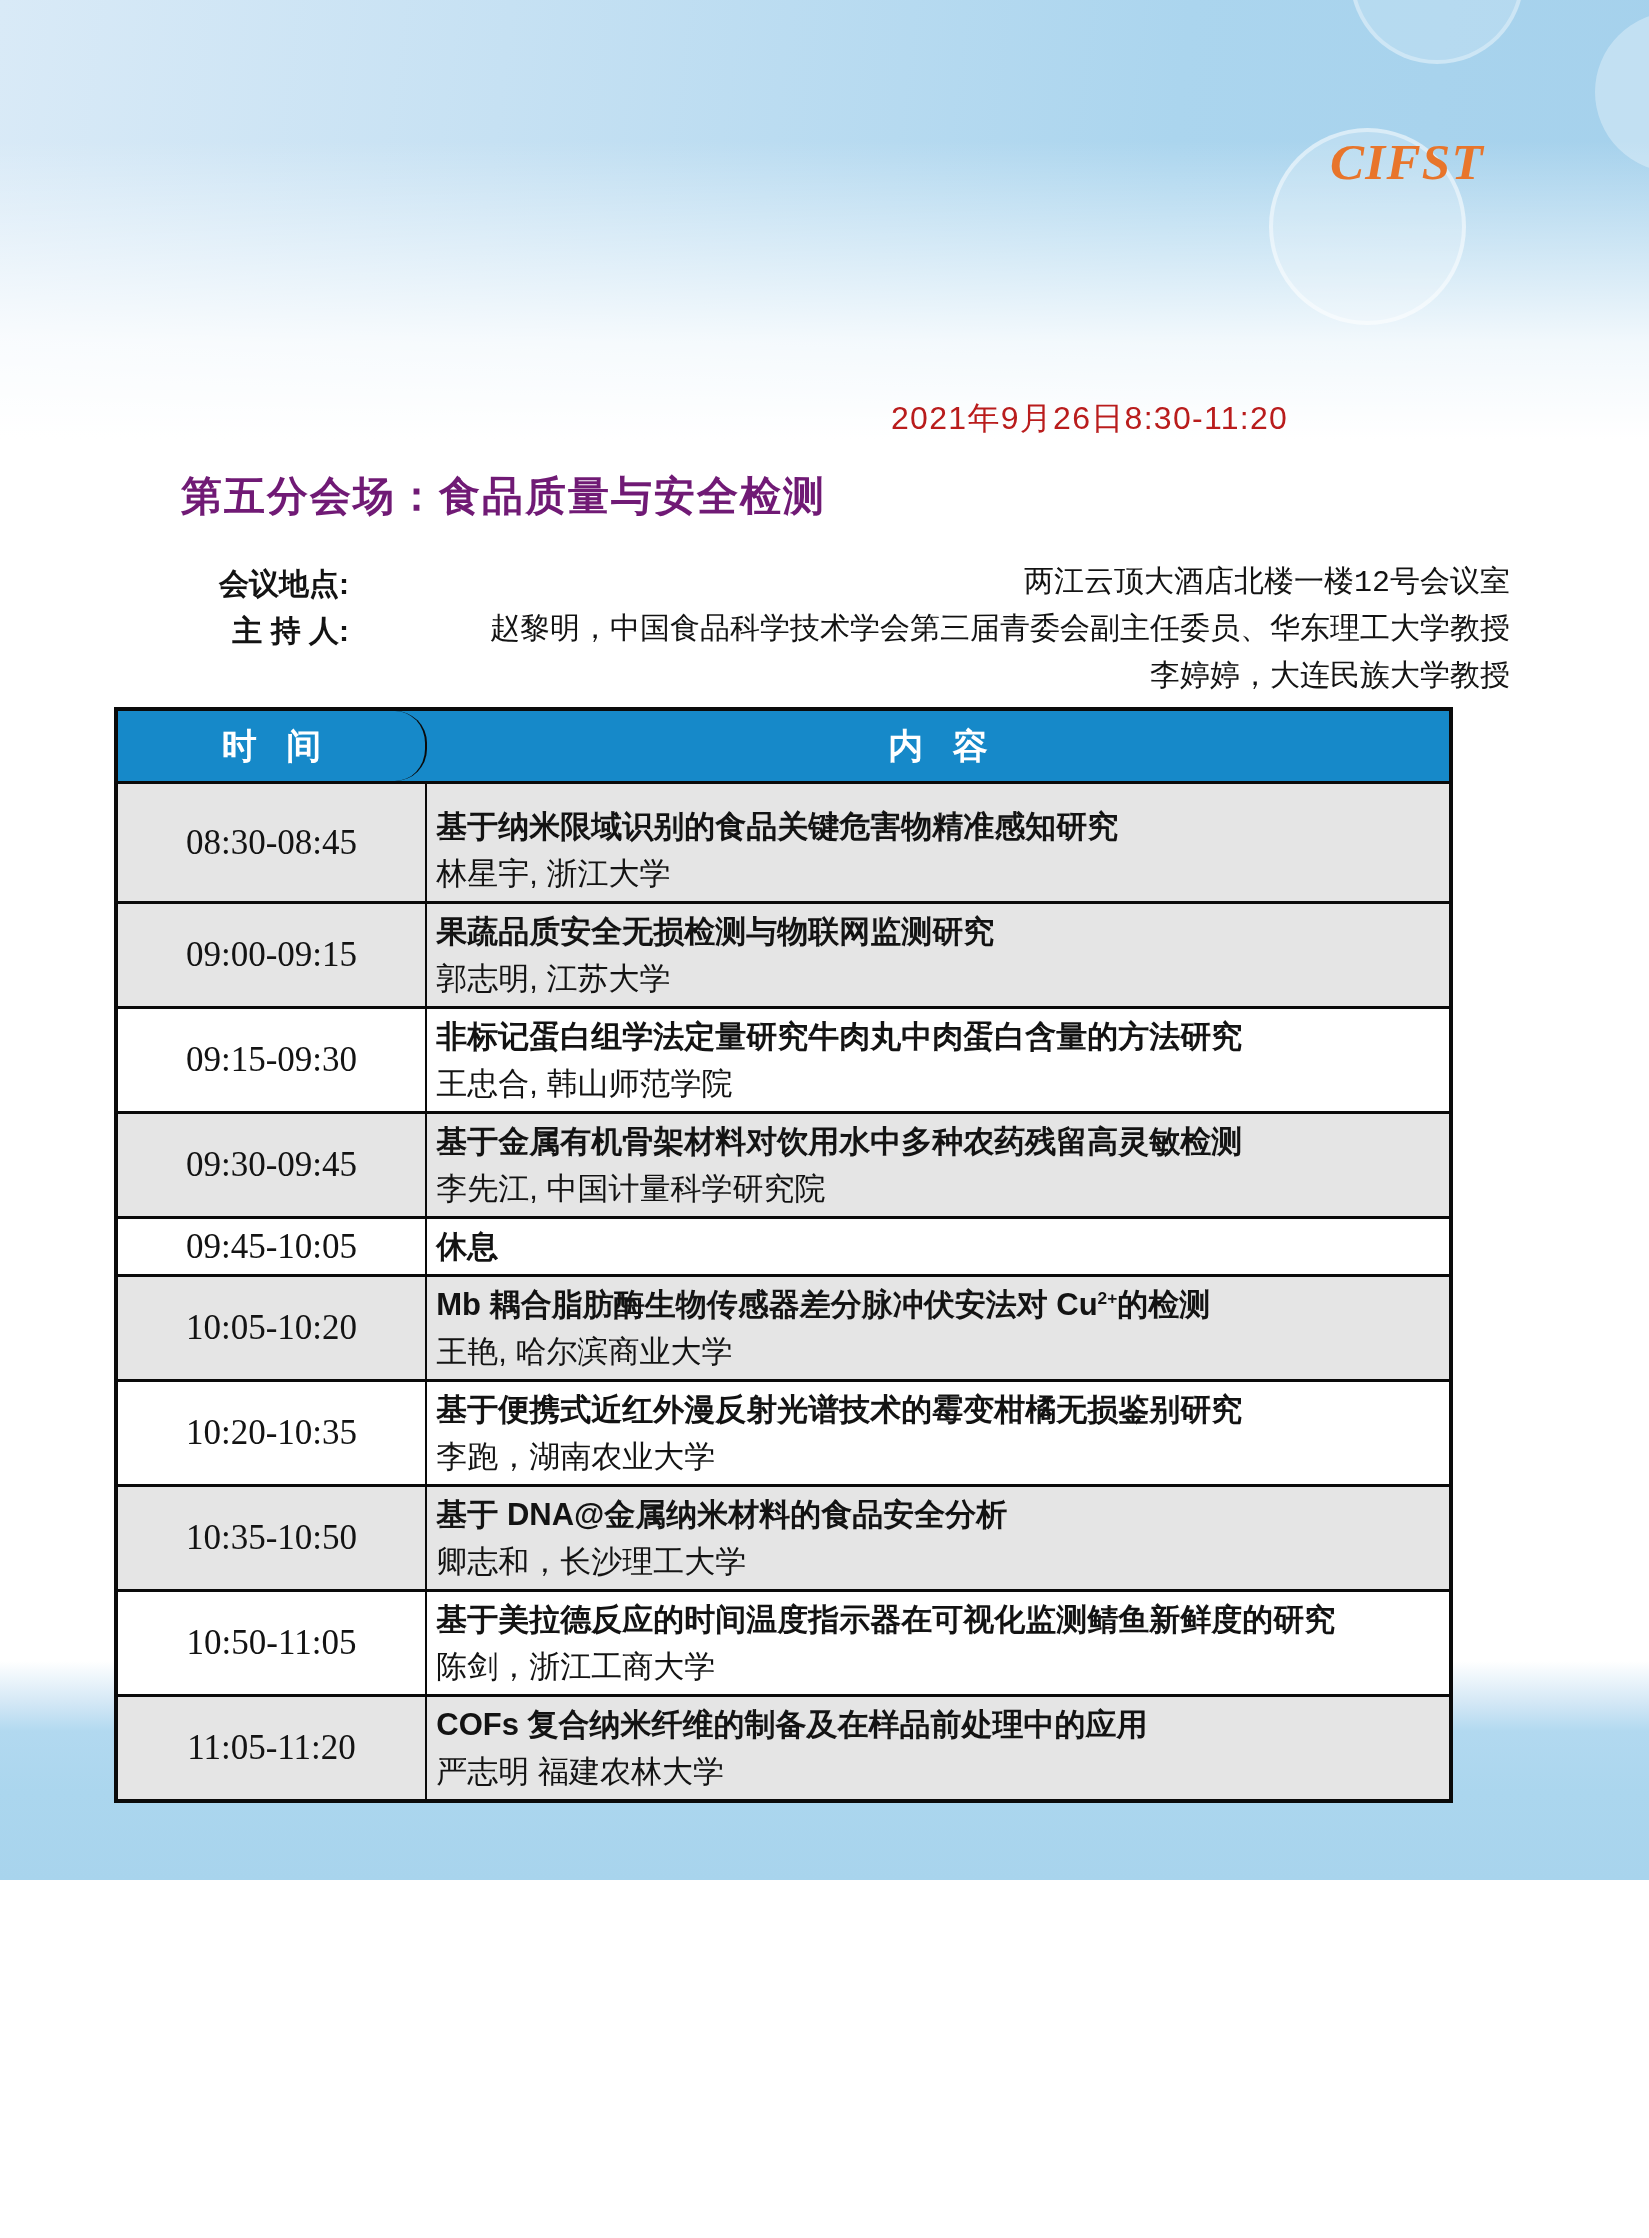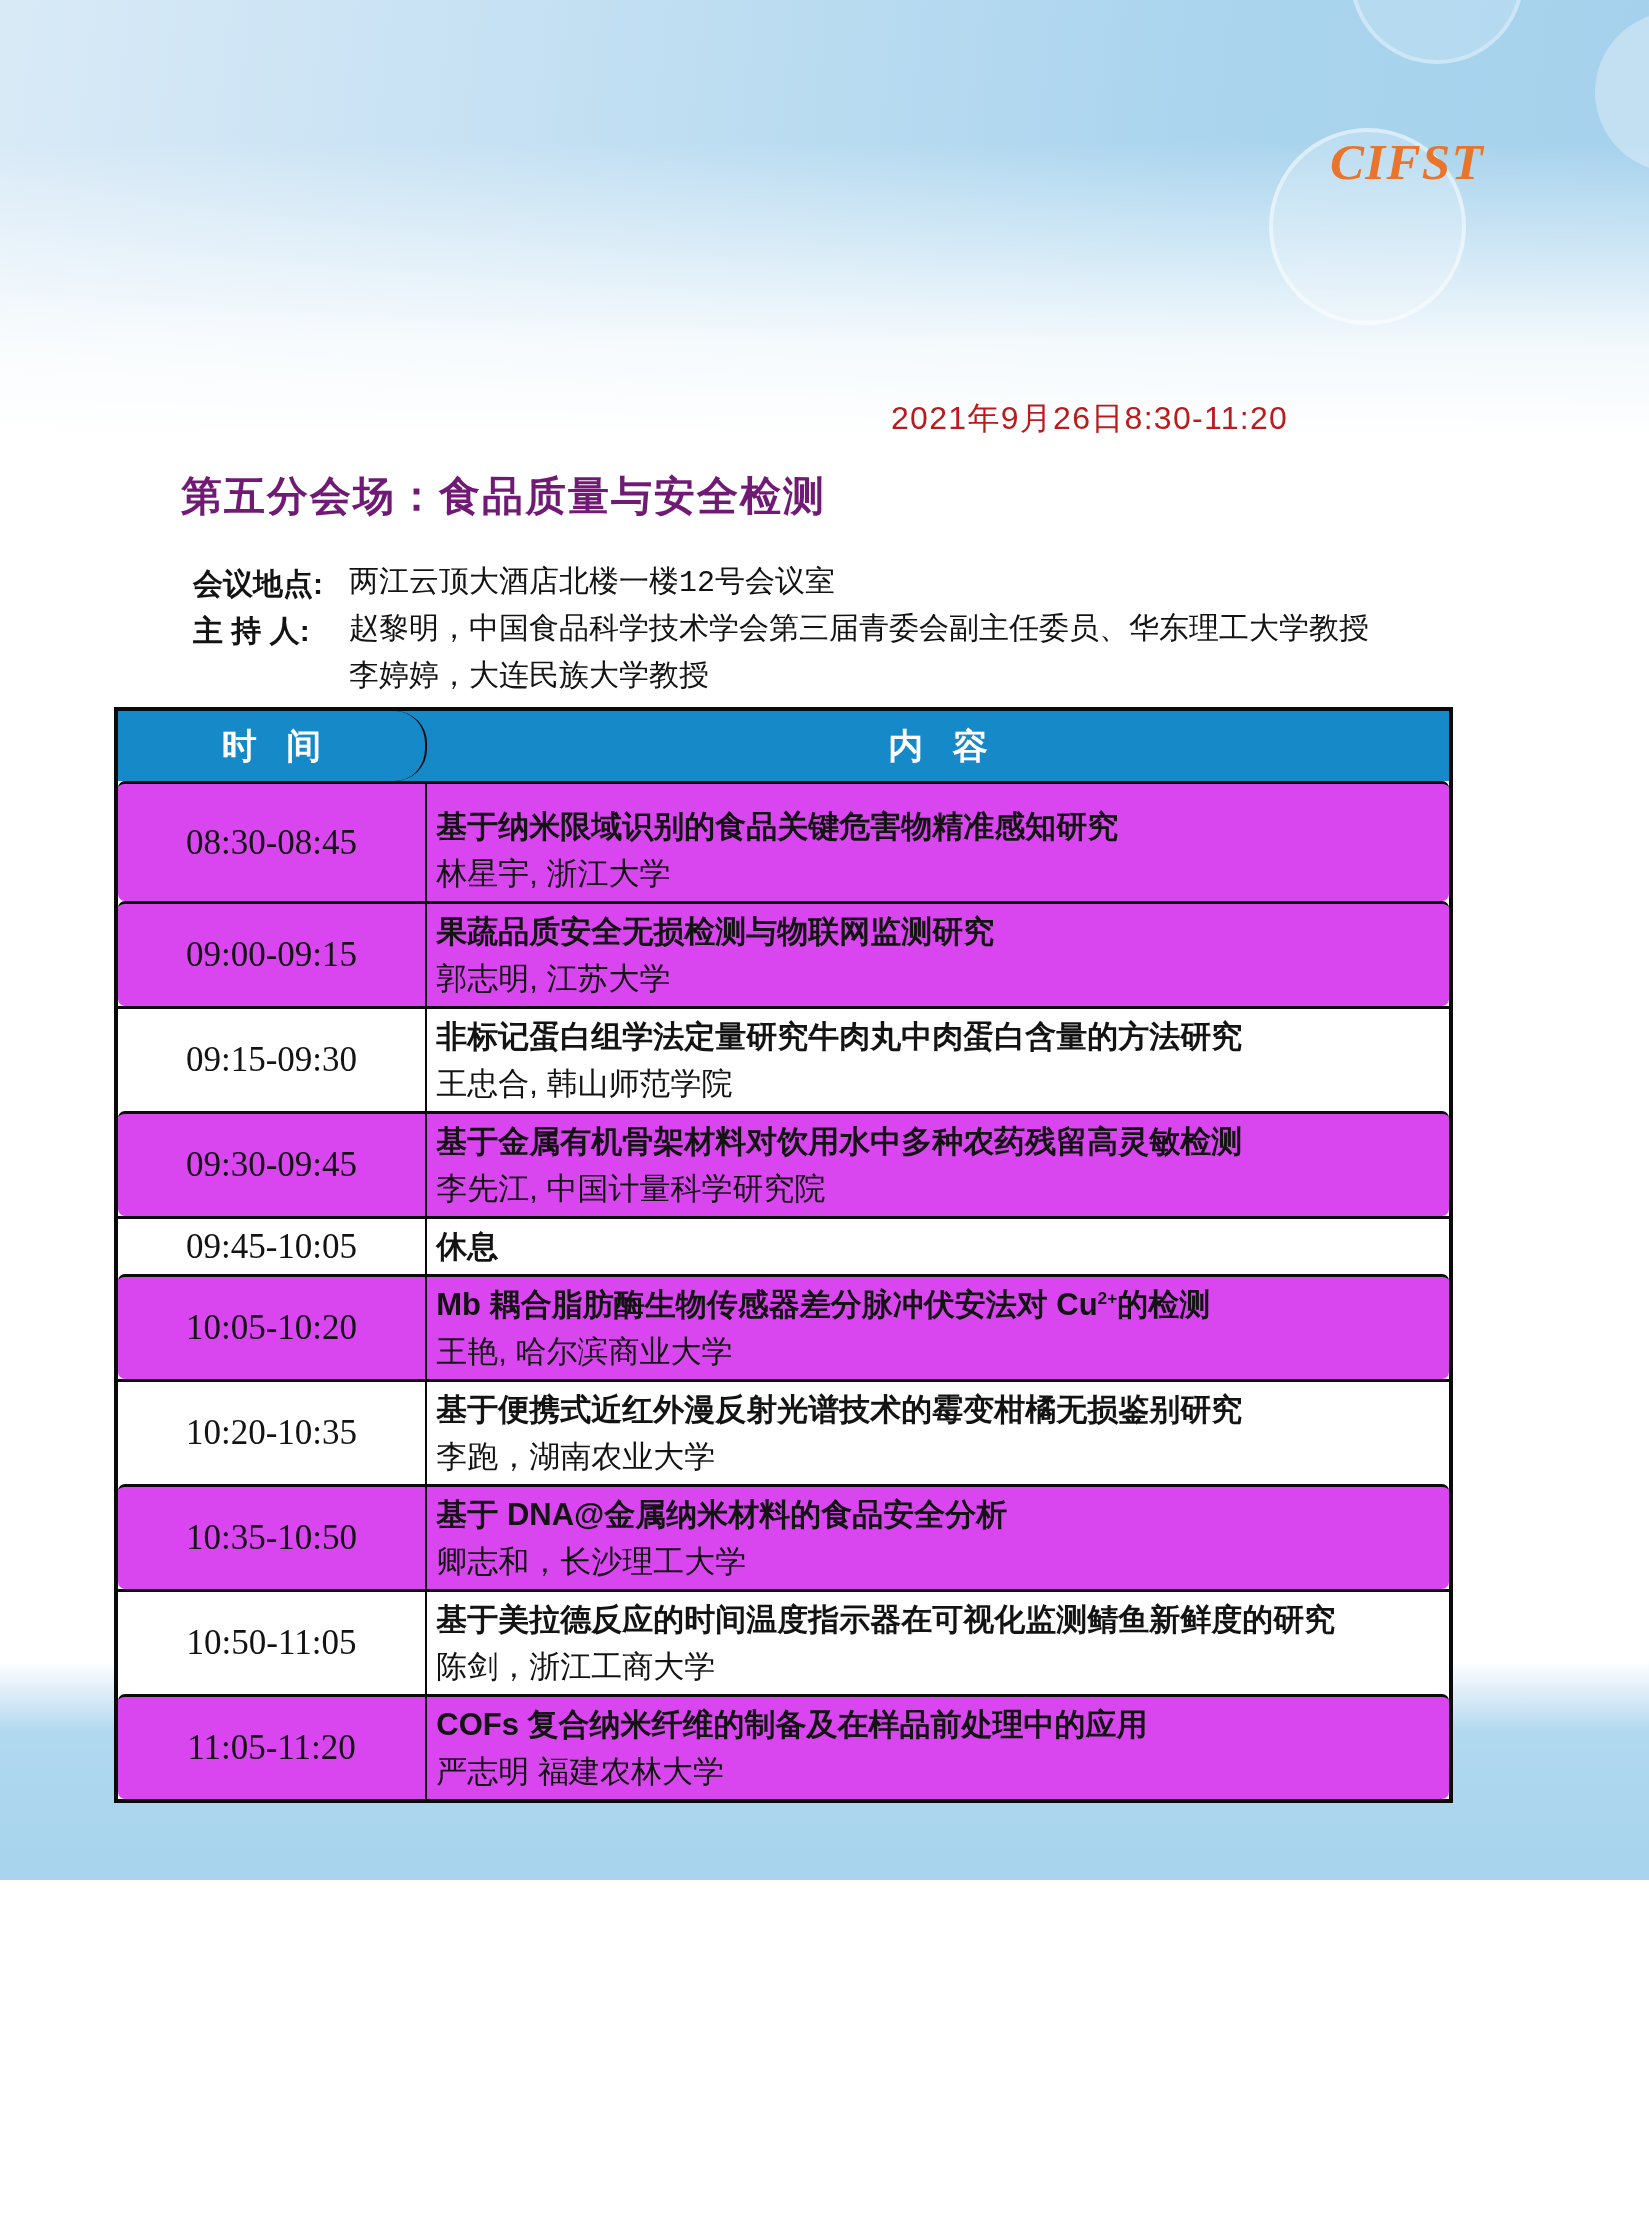--- a/index.html
+++ b/index.html
@@ -40,37 +40,37 @@
     font-size:32px;line-height:48px;letter-spacing:1.3px;color:#b91c1c;
   }
   .title{
     position:absolute;left:181px;top:466px;margin:0;
     font-size:41px;line-height:61px;font-weight:700;letter-spacing:2px;color:#701a75;
   }
   .info{
     position:absolute;left:193px;top:560px;width:1317px;
     font-size:30px;line-height:47px;
   }
-  .info-line{display:flex;}
+  .info-line{display:flex;text-align:right;}
   .info-label{flex:0 0 156px;font-weight:700;white-space:pre;}
   .info-val{flex:1;font-family:Liberation Mono, monospace;}
   
   .table{
     position:absolute;left:114px;top:707px;width:1339px;
     border:4px solid #0a0a0a;background:#ffffff;box-sizing:border-box;
   }
   .thead{display:flex;height:70px;background:#1689c9;}
   .th{
     color:#ffffff;font-weight:700;font-size:35px;word-spacing:20px;
     display:flex;align-items:center;justify-content:center;
   }
   .th-time{width:309px;border-right:2.7px solid #0a0a0a;box-sizing:border-box;border-radius:32px;}
   .th-content{flex:1;}
   .trow{display:flex;border-top:3.3px solid #0a0a0a;min-height:92px;background:#ffffff;}
-  .trow.alt{background:#d946ef;border-radius:7px;}
+  .trow.alt{background:#e5e5e5;}
   .trow.r1{min-height:117px;}
   .trow.brk{min-height:51px;}
   .td-time{
     width:309px;border-right:2.7px solid #0a0a0a;box-sizing:border-box;
     display:flex;align-items:center;justify-content:center;
     font-family:"Liberation Serif","DejaVu Serif",serif;font-size:35px;
   }
   .td-content{
     flex:1;display:flex;flex-direction:column;justify-content:flex-end;
     padding:4px 13.3px 4px 9.3px;box-sizing:border-box;

